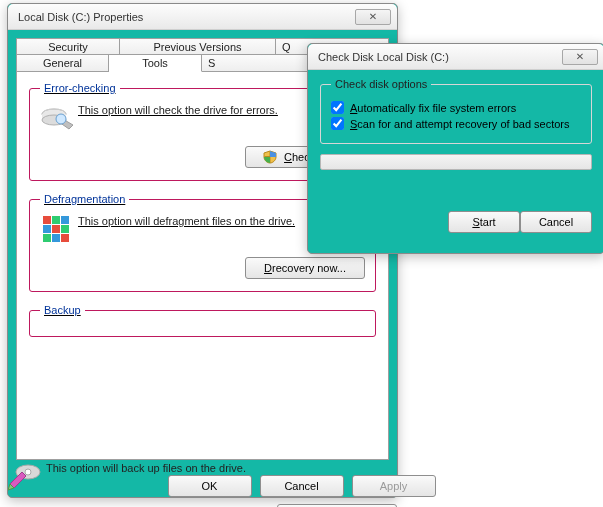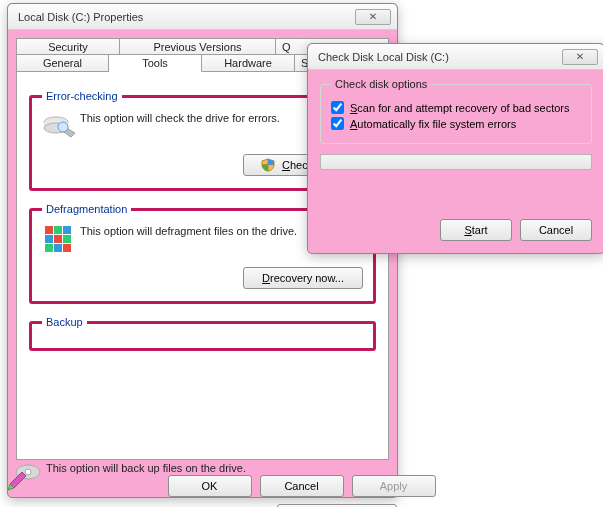--- a/index.html
+++ b/index.html
@@ -8,21 +8,21 @@
     font-family: "Segoe UI", Tahoma, sans-serif;
     font-size: 11px;
     background: #fff;
     width: 603px;
     height: 507px;
     position: relative;
     overflow: hidden;
   }
   .window {
     position: absolute;
-    background: #f9a8d4;
+    background: #14b8a6;
     border: 1px solid #8a8a8a;
     border-radius: 5px;
     box-shadow: 0 3px 12px rgba(0,0,0,0.25);
   }
   .titlebar {
     height: 26px;
     padding: 0 6px 0 10px;
     display: flex;
     align-items: center;
     justify-content: space-between;
@@ -65,25 +65,26 @@
   }
   .tabcontent {
     border:1px solid #9f9f9f;
     border-top:none;
     margin:0 8px;
     padding: 10px 12px 8px 12px;
     height: 388px;
     background:#fff;
   }
   fieldset.group {
-    border:3px solid #be185d;
+    border:1px solid #be185d;
     border-radius:3px;
-    margin: 8px 0 12px 0;
+    margin: 0 0 12px 0;
     padding: 8px 10px 12px 10px;
     position:relative;
+    text-decoration:underline;
   }
   fieldset.group legend {
     padding:0 4px;
     color:#003399;
     font-size:11px;
   }
   .group-body { display:flex; gap:4px; }
   .icon-slot {
     width:34px; height:34px; flex:0 0 34px;
     display:flex; align-items:center; justify-content:center;
@@ -122,22 +123,22 @@
   .chk input { width:13px; height:13px; margin:0; }
   .chk label span.ul { text-decoration: underline; }
   .progress {
     margin:10px 2px 0 2px;
     height:16px;
     border:1px solid #b6b6b6;
     border-radius:2px;
     background:linear-gradient(#f4f4f4,#e6e6e6);
   }
   .dlg-actions {
-    position:absolute; right:12px; bottom:12px;
-    display:flex; gap:8px;
+    position:absolute; right:12px; bottom:20px;
+    display:flex; 
   }
   
   svg { display:block; }
 </style>
 </head>
 <body>
 
 <div id="propwin" class="window">
   <div class="titlebar">
     <span class="title">Local Disk (C:) Properties</span>
@@ -148,21 +149,20 @@
 
   <div class="tabstrip">
     <div class="tabrow back">
       <div class="tab" style="flex:0 0 104px"><span>Security</span></div>
       <div class="tab" style="flex:0 0 156px;border-left:none"><span>Previous Versions</span></div>
       <div class="tab" style="flex:1;border-left:none;text-align:left;padding-left:6px"><span>Q</span></div>
     </div>
     <div class="tabrow front">
       <div class="tab" style="flex:0 0 93px"><span>General</span></div>
       <div class="tab selected" style="flex:0 0 93px;border-left:none"><span>Tools</span></div>
-      <div class="tab" style="flex:0 0 93px;border-left:none"><span>Hardware</span></div>
       <div class="tab" style="flex:1;border-left:none;text-align:left;padding-left:6px"><span>S</span></div>
     </div>
   </div>
 
   <div class="tabcontent">
 
     <fieldset class="group">
       <legend>Error-checking</legend>
       <div class="group-body">
         <div class="icon-slot">
@@ -251,26 +251,26 @@
   <div class="titlebar">
     <span class="title">Check Disk Local Disk (C:)</span>
     <div class="close-btn">
       <span>✕</span>
     </div>
   </div>
   <div class="body">
     <fieldset class="optgroup">
       <legend>Check disk options</legend>
       <div class="chk">
+        <input type="checkbox" id="cb1" checked="" style="">
+        <label for="cb1"><span class="ul">A</span><span>utomatically fix file system errors</span></label>
+      </div>
+      <div class="chk">
         <input type="checkbox" id="cb2" checked="" style="">
         <label for="cb2"><span class="ul">S</span><span>can for and attempt recovery of bad sectors</span></label>
-      </div>
-      <div class="chk">
-        <input type="checkbox" id="cb1" checked="" style="">
-        <label for="cb1"><span class="ul">A</span><span>utomatically fix file system errors</span></label>
       </div>
     </fieldset>
     <div class="progress"></div>
   </div>
   <div class="dlg-actions">
     <button class="winbtn" style="min-width:72px"><span class="ul" style="text-decoration:underline">S</span><span>tart</span></button>
     <button class="winbtn" style="min-width:72px">Cancel</button>
   </div>
 </div>
 

